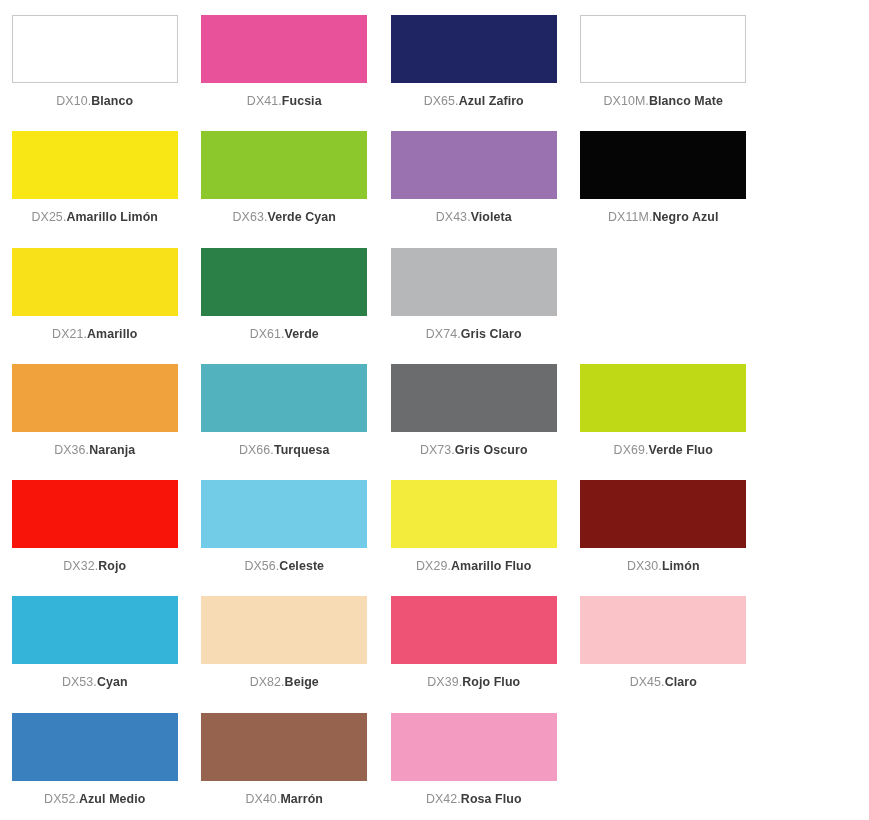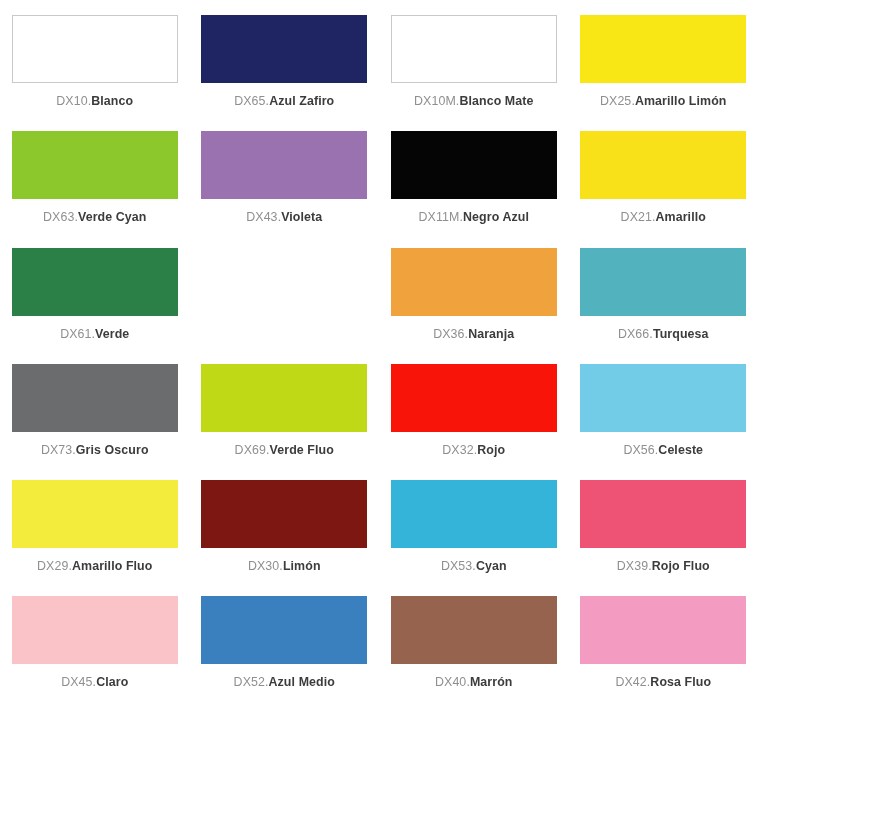--- a/index.html
+++ b/index.html
@@ -63,20 +63,24 @@
 </style>
 </head>
 <body>
 
 <div class="palette-grid">
     <div class="swatch-cell">
       <div class="swatch-chip has-border" style="background: rgb(255, 255, 255);"></div>
       <div class="swatch-label"><span class="swatch-code">DX10</span><span class="swatch-code">.</span><span class="swatch-name">Blanco</span></div>
     </div>
     <div class="swatch-cell">
+      <div class="swatch-chip" style="background: rgb(232, 82, 155);"></div>
+      <div class="swatch-label"><span class="swatch-code">DX41</span><span class="swatch-code">.</span><span class="swatch-name">Fucsia</span></div>
+    </div>
+    <div class="swatch-cell">
       <div class="swatch-chip" style="background: rgb(31, 36, 99);"></div>
       <div class="swatch-label"><span class="swatch-code">DX65</span><span class="swatch-code">.</span><span class="swatch-name">Azul Zafiro</span></div>
     </div>
     <div class="swatch-cell">
       <div class="swatch-chip has-border" style="background: rgb(255, 255, 255);"></div>
       <div class="swatch-label"><span class="swatch-code">DX10M</span><span class="swatch-code">.</span><span class="swatch-name">Blanco Mate</span></div>
     </div>
     <div class="swatch-cell">
       <div class="swatch-chip" style="background: rgb(249, 230, 21);"></div>
       <div class="swatch-label"><span class="swatch-code">DX25</span><span class="swatch-code">.</span><span class="swatch-name">Amarillo Limón</span></div>
@@ -93,20 +97,24 @@
       <div class="swatch-chip" style="background: rgb(5, 5, 5);"></div>
       <div class="swatch-label"><span class="swatch-code">DX11M</span><span class="swatch-code">.</span><span class="swatch-name">Negro Azul</span></div>
     </div>
     <div class="swatch-cell">
       <div class="swatch-chip" style="background: rgb(249, 225, 25);"></div>
       <div class="swatch-label"><span class="swatch-code">DX21</span><span class="swatch-code">.</span><span class="swatch-name">Amarillo</span></div>
     </div>
     <div class="swatch-cell">
       <div class="swatch-chip" style="background: rgb(43, 128, 71);"></div>
       <div class="swatch-label"><span class="swatch-code">DX61</span><span class="swatch-code">.</span><span class="swatch-name">Verde</span></div>
+    </div>
+    <div class="swatch-cell">
+      <div class="swatch-chip" style="background: rgb(182, 183, 185);"></div>
+      <div class="swatch-label"><span class="swatch-code">DX74</span><span class="swatch-code">.</span><span class="swatch-name">Gris Claro</span></div>
     </div>
     <div class="swatch-cell is-empty">
       <div class="swatch-chip"></div>
       <div class="swatch-label"><span class="swatch-code"></span><span class="swatch-code"></span><span class="swatch-name"></span></div>
     </div>
     <div class="swatch-cell">
       <div class="swatch-chip" style="background: rgb(240, 162, 60);"></div>
       <div class="swatch-label"><span class="swatch-code">DX36</span><span class="swatch-code">.</span><span class="swatch-name">Naranja</span></div>
     </div>
     <div class="swatch-cell">
@@ -135,20 +143,24 @@
     </div>
     <div class="swatch-cell">
       <div class="swatch-chip" style="background: rgb(124, 23, 18);"></div>
       <div class="swatch-label"><span class="swatch-code">DX30</span><span class="swatch-code">.</span><span class="swatch-name">Limón</span></div>
     </div>
     <div class="swatch-cell">
       <div class="swatch-chip" style="background: rgb(51, 180, 216);"></div>
       <div class="swatch-label"><span class="swatch-code">DX53</span><span class="swatch-code">.</span><span class="swatch-name">Cyan</span></div>
     </div>
     <div class="swatch-cell">
+      <div class="swatch-chip" style="background: rgb(246, 219, 180);"></div>
+      <div class="swatch-label"><span class="swatch-code">DX82</span><span class="swatch-code">.</span><span class="swatch-name">Beige</span></div>
+    </div>
+    <div class="swatch-cell">
       <div class="swatch-chip is-fluo" style="background: rgb(238, 82, 116);"></div>
       <div class="swatch-label"><span class="swatch-code">DX39</span><span class="swatch-code">.</span><span class="swatch-name">Rojo Fluo</span></div>
     </div>
     <div class="swatch-cell">
       <div class="swatch-chip" style="background: rgb(249, 195, 200);"></div>
       <div class="swatch-label"><span class="swatch-code">DX45</span><span class="swatch-code">.</span><span class="swatch-name">Claro</span></div>
     </div>
     <div class="swatch-cell">
       <div class="swatch-chip" style="background: rgb(59, 128, 190);"></div>
       <div class="swatch-label"><span class="swatch-code">DX52</span><span class="swatch-code">.</span><span class="swatch-name">Azul Medio</span></div>

